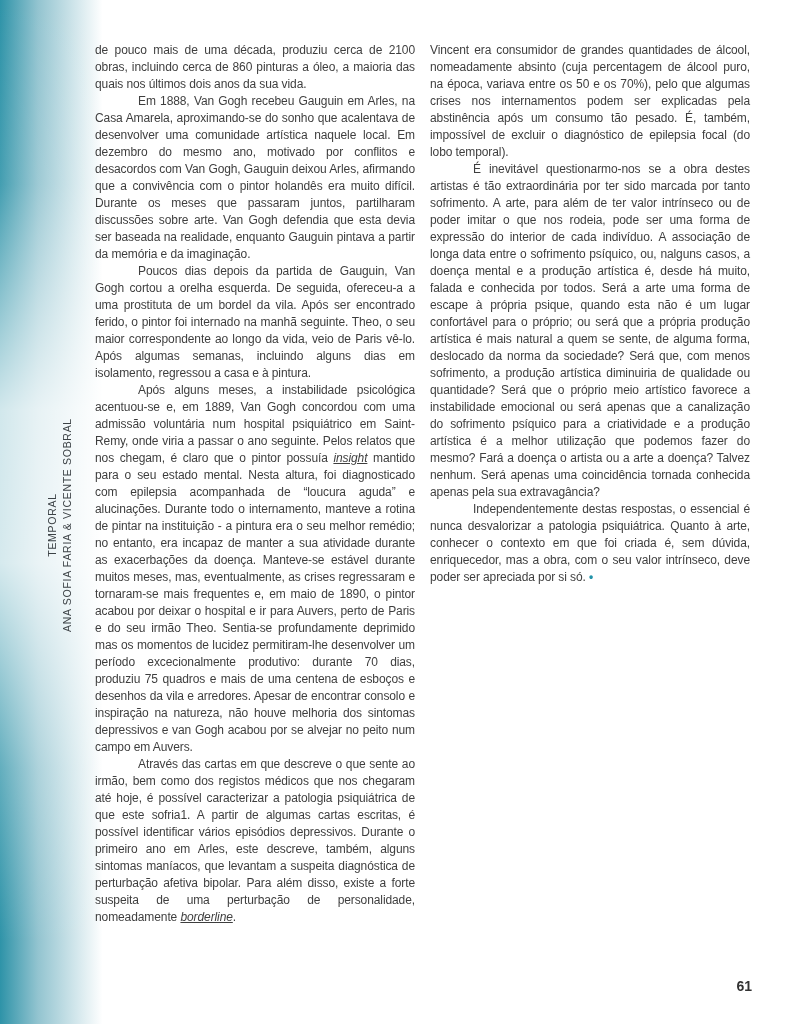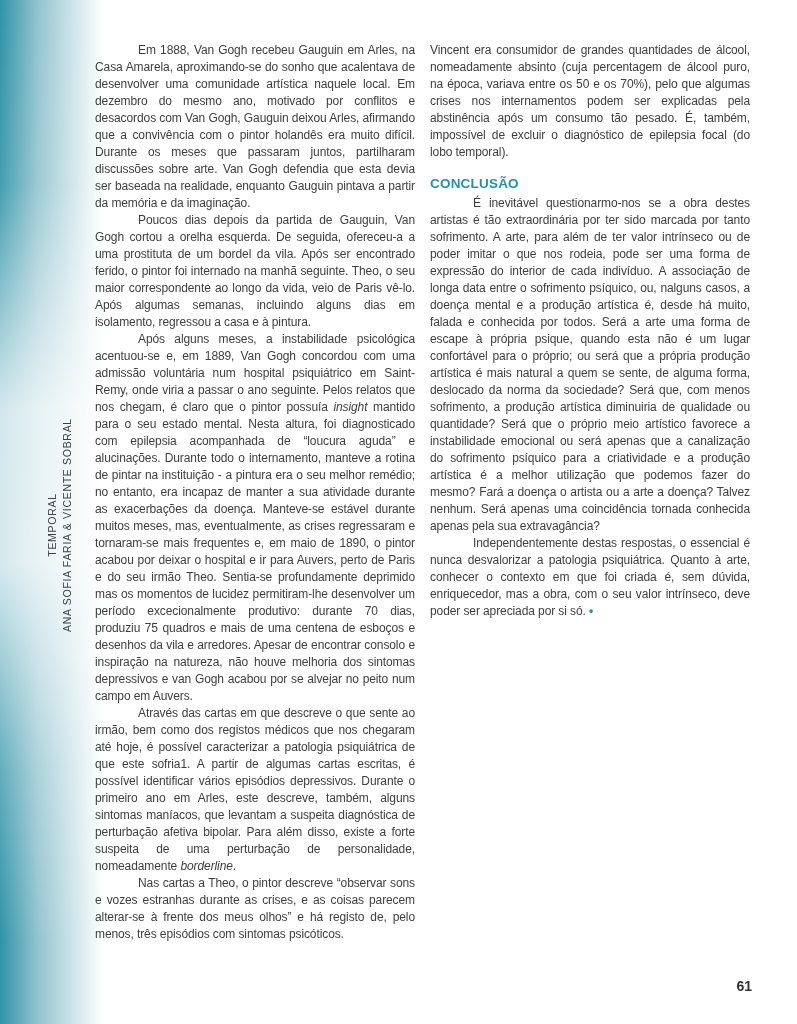--- a/index.html
+++ b/index.html
@@ -48,21 +48,21 @@
   .col { width: 320px; }
   .para {
     margin: 0;
     text-align: justify;
     font-size: 12px;
     line-height: 17px;
     letter-spacing: -0.1px;
     color: #3e3e3e;
   }
   .para.indent { text-indent: 43px; }
-  .italic { font-style: italic; }
+  .italic { font-style: italic; text-decoration: underline; }
   .teal-dot { color: var(--accent, #2293a9); font-weight: bold; }
   .conclusion-heading {
     color: var(--accent, #2293a9);
     font-weight: bold;
     font-size: 13.5px;
     line-height: 14px;
     letter-spacing: 0.2px;
     margin: 16px 0 4px 0;
   }
   .footnote {
@@ -89,32 +89,31 @@
 
   <div class="gradient-band"></div>
 
   <div class="sidebar-title">
     <div>TEMPORAL</div>
     <div>ANA SOFIA FARIA &amp; VICENTE SOBRAL</div>
   </div>
 
   <div class="columns">
     <div class="col">
+        <p class="para"><span>de pouco mais de uma década, produziu cerca de 2100 obras, incluindo cerca de 860 pinturas a óleo, a maioria das quais nos últimos dois anos da sua vida.</span></p>
         <p class="para indent"><span>Em 1888, Van Gogh recebeu Gauguin em Arles, na Casa Amarela, aproximando-se do sonho que acalentava de desenvolver uma comunidade artística naquele local. Em dezembro do mesmo ano, motivado por conflitos e desacordos com Van Gogh, Gauguin deixou Arles, afirmando que a convivência com o pintor holandês era muito difícil. Durante os meses que passaram juntos, partilharam discussões sobre arte. Van Gogh defendia que esta devia ser baseada na realidade, enquanto Gauguin pintava a partir da memória e da imaginação.</span></p>
         <p class="para indent"><span>Poucos dias depois da partida de Gauguin, Van Gogh cortou a orelha esquerda. De seguida, ofereceu-a a uma prostituta de um bordel da vila. Após ser encontrado ferido, o pintor foi internado na manhã seguinte. Theo, o seu maior correspondente ao longo da vida, veio de Paris vê-lo. Após algumas semanas, incluindo alguns dias em isolamento, regressou a casa e à pintura.</span></p>
         <p class="para indent"><span>Após alguns meses, a instabilidade psicológica acentuou-se e, em 1889, Van Gogh concordou com uma admissão voluntária num hospital psiquiátrico em Saint-Remy, onde viria a passar o ano seguinte. Pelos relatos que nos chegam, é claro que o pintor possuía </span><span class="italic">insight</span><span> mantido para o seu estado mental. Nesta altura, foi diagnosticado com epilepsia acompanhada de “loucura aguda” e alucinações. Durante todo o internamento, manteve a rotina de pintar na instituição - a pintura era o seu melhor remédio; no entanto, era incapaz de manter a sua atividade durante as exacerbações da doença. Manteve-se estável durante muitos meses, mas, eventualmente, as crises regressaram e tornaram-se mais frequentes e, em maio de 1890, o pintor acabou por deixar o hospital e ir para Auvers, perto de Paris e do seu irmão Theo. Sentia-se profundamente deprimido mas os momentos de lucidez permitiram-lhe desenvolver um período excecionalmente produtivo: durante 70 dias, produziu 75 quadros e mais de uma centena de esboços e desenhos da vila e arredores. Apesar de encontrar consolo e inspiração na natureza, não houve melhoria dos sintomas depressivos e van Gogh acabou por se alvejar no peito num campo em Auvers.</span></p>
         <p class="para indent"><span>Através das cartas em que descreve o que sente ao irmão, bem como dos registos médicos que nos chegaram até hoje, é possível caracterizar a patologia psiquiátrica de que este sofria1. A partir de algumas cartas escritas, é possível identificar vários episódios depressivos. Durante o primeiro ano em Arles, este descreve, também, alguns sintomas maníacos, que levantam a suspeita diagnóstica de perturbação afetiva bipolar. Para além disso, existe a forte suspeita de uma perturbação de personalidade, nomeadamente </span><span class="italic">borderline</span><span>.</span></p>
-        <p class="para indent"><span>Nas cartas a Theo, o pintor descreve “observar sons e vozes estranhas durante as crises, e as coisas parecem alterar-se à frente dos meus olhos” e há registo de, pelo menos, três episódios com sintomas psicóticos.</span></p>
       </div>
 
     <div class="col">
       <div>
           <p class="para"><span>Vincent era consumidor de grandes quantidades de álcool, nomeadamente absinto (cuja percentagem de álcool puro, na época, variava entre os 50 e os 70%), pelo que algumas crises nos internamentos podem ser explicadas pela abstinência após um consumo tão pesado. É, também, impossível de excluir o diagnóstico de epilepsia focal (do lobo temporal).</span></p>
         </div>
-      <h2 class="conclusion-heading">CONCLUSÃO</h2>
       <div>
           <p class="para indent"><span>É inevitável questionarmo-nos se a obra destes artistas é tão extraordinária por ter sido marcada por tanto sofrimento. A arte, para além de ter valor intrínseco ou de poder imitar o que nos rodeia, pode ser uma forma de expressão do interior de cada indivíduo. A associação de longa data entre o sofrimento psíquico, ou, nalguns casos, a doença mental e a produção artística é, desde há muito, falada e conhecida por todos. Será a arte uma forma de escape à própria psique, quando esta não é um lugar confortável para o próprio; ou será que a própria produção artística é mais natural a quem se sente, de alguma forma, deslocado da norma da sociedade? Será que, com menos sofrimento, a produção artística diminuiria de qualidade ou quantidade? Será que o próprio meio artístico favorece a instabilidade emocional ou será apenas que a canalização do sofrimento psíquico para a criatividade e a produção artística é a melhor utilização que podemos fazer do mesmo? Fará a doença o artista ou a arte a doença? Talvez nenhum. Será apenas uma coincidência tornada conhecida apenas pela sua extravagância?</span></p>
           <p class="para indent"><span>Independentemente destas respostas, o essencial é nunca desvalorizar a patologia psiquiátrica. Quanto à arte, conhecer o contexto em que foi criada é, sem dúvida, enriquecedor, mas a obra, com o seu valor intrínseco, deve poder ser apreciada por si só. </span><span class="teal-dot">•</span></p>
         </div>
     </div>
   </div>
 
   <div class="page-number">61</div>
 
 </div>

